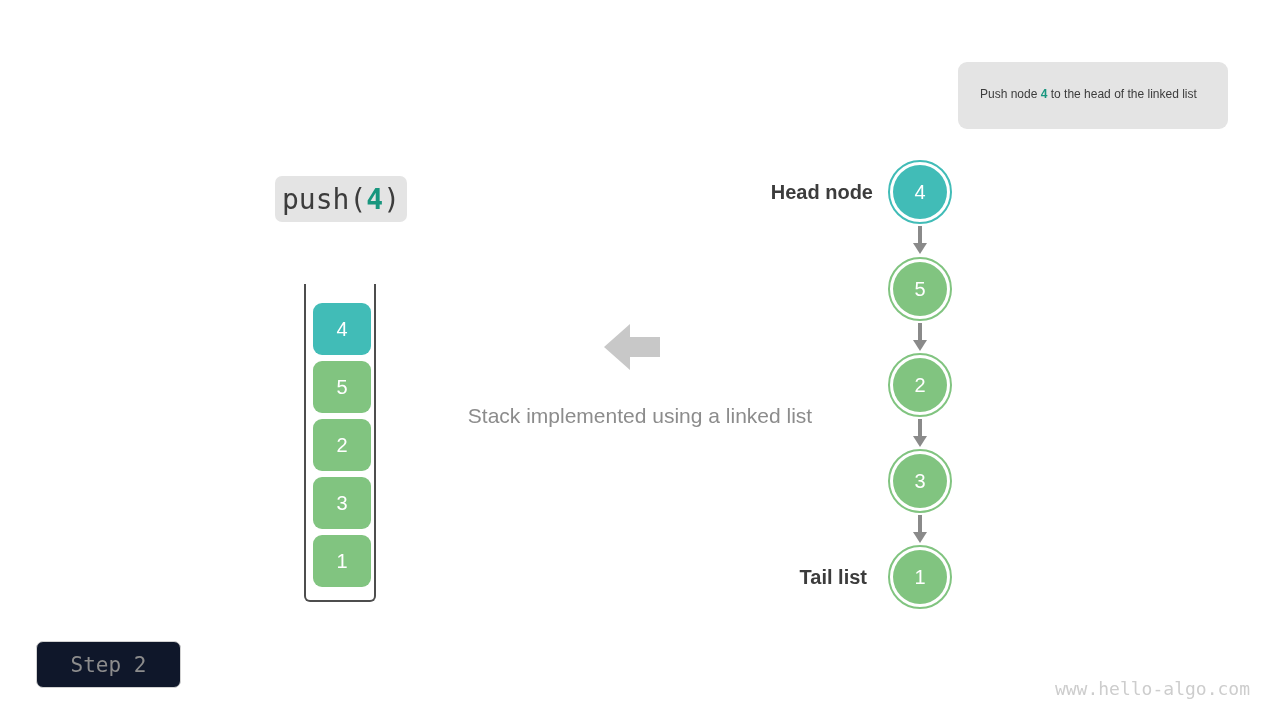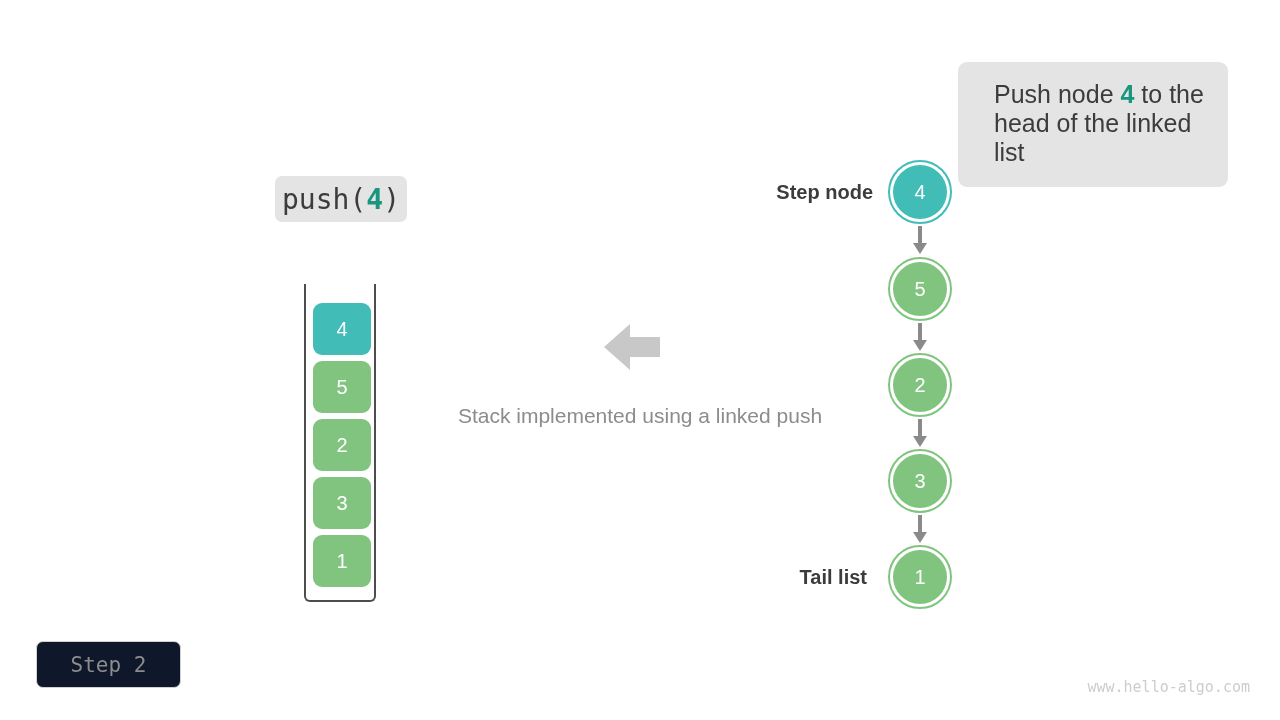--- a/index.html
+++ b/index.html
@@ -15,24 +15,24 @@
     position: relative;
   }
 
   
   .tooltip {
     position: absolute;
     left: 958px;
     top: 62px;
     width: 270px;
     box-sizing: border-box;
-    padding: 18px 20px 20px 36px;
+    padding: 18px 20px 20px 22px;
     background: #e4e4e4;
     border-radius: 9px;
-    font-size: 25px;
+    font-size: 12px;
     line-height: 29px;
     color: #3c3c3c;
   }
   .tooltip .hl {
     color: #18967e;
     font-weight: bold;
   }
 
   
   .push-label {
@@ -207,21 +207,21 @@
     font-weight: normal;
     color: #8c8c8c;
   }
 
   
   .watermark {
     position: absolute;
     right: 30px;
     top: 678px;
     font-family: "DejaVu Sans Mono", monospace;
-    font-size: 15px;
+    font-size: 18px;
     color: #cdcdcd;
   }
 </style>
 </head>
 <body>
 
 <div class="tooltip">
   <span>Push node </span><span class="hl">4</span><span> to the head of the linked list</span>
 </div>
 
@@ -251,23 +251,23 @@
       </div>
   </div>
 </div>
 
 <div class="big-arrow">
   <svg width="60" height="54" viewBox="0 0 60 54">
     <path d="M2 27 L28 4 L28 17 L58 17 L58 37 L28 37 L28 50 Z" fill="#c8c8c8"></path>
   </svg>
 </div>
 
-<div class="caption">Stack implemented using a linked push</div>
-
-<div class="side-label label-head">Step node</div>
+<div class="caption">Stack implemented using a linked list</div>
+
+<div class="side-label label-head">Head node</div>
 <div class="side-label label-tail">Tail list</div>
 
 <div class="ll">
 
   <div class="ll-node teal" style="top:0px">
     <div class="ring"></div>
     <div class="disc">
         <span>4</span>
       </div>
   </div>

